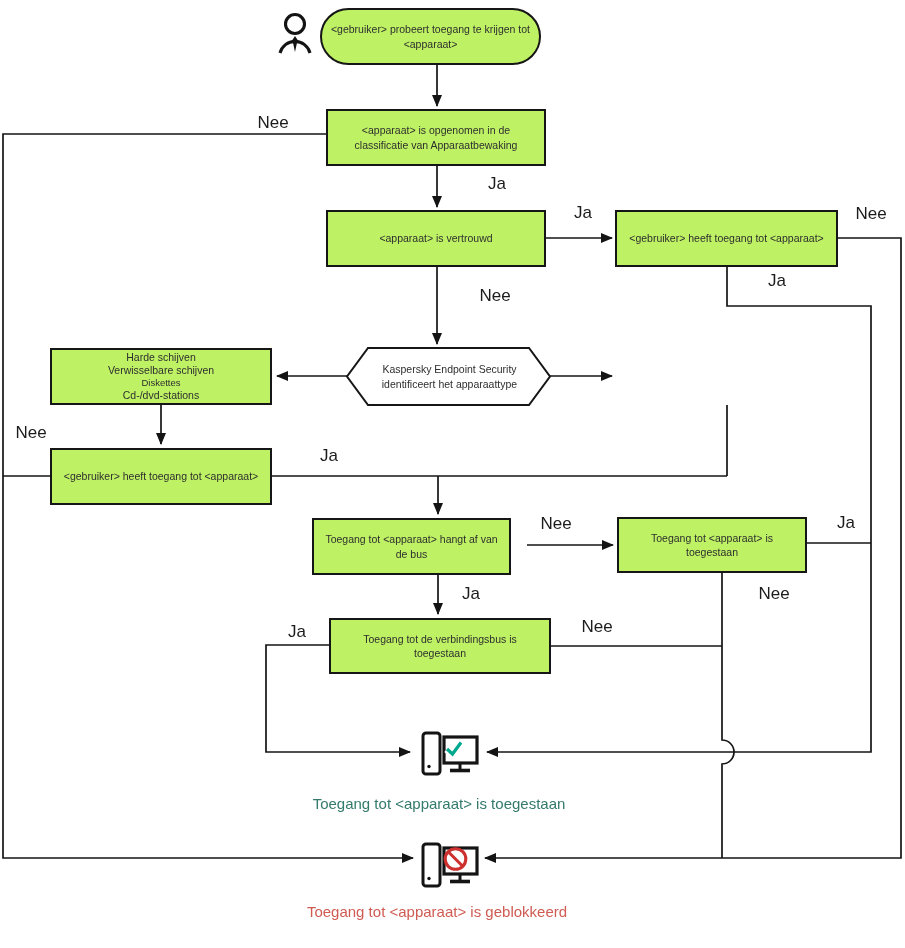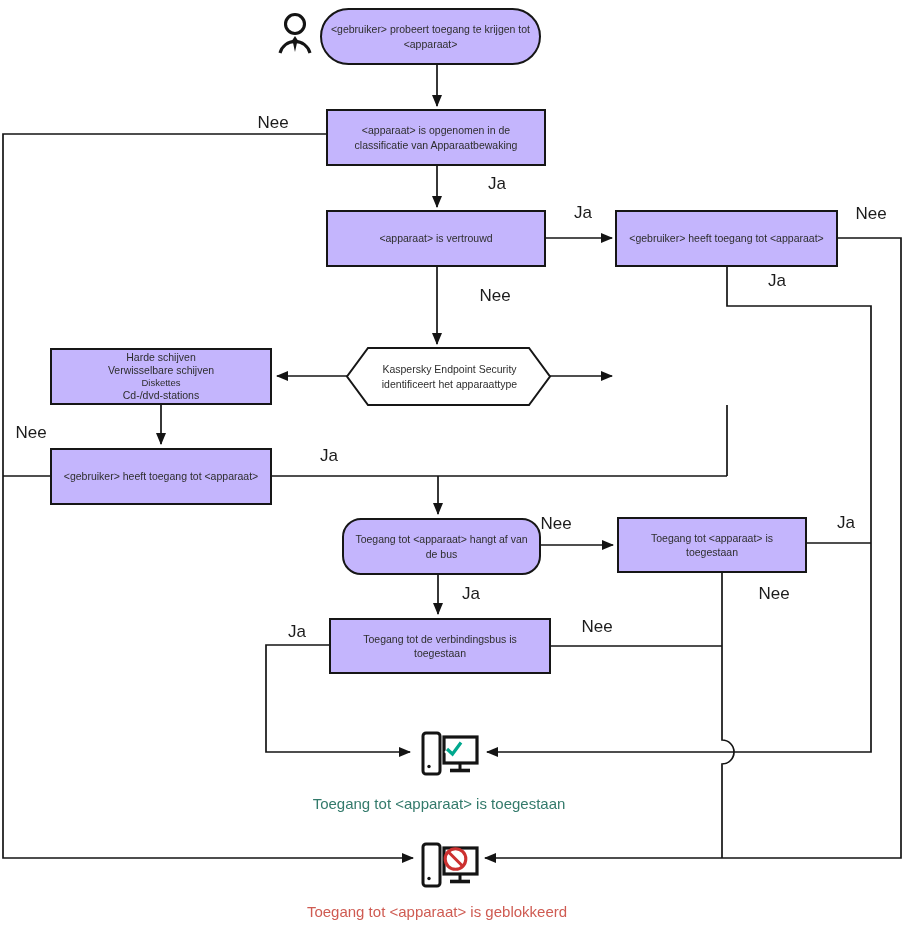--- a/index.html
+++ b/index.html
@@ -1,19 +1,19 @@
 <!DOCTYPE html>
 <html><head>
 <meta charset="utf-8">
 <style>
   html,body{margin:0;padding:0;background:#fff;}
   .canvas{position:relative;width:905px;height:948px;background:#fff;
           font-family:"Liberation Sans",sans-serif;overflow:hidden;}
   .layer{position:absolute;left:0;top:0;}
-  .node{position:absolute;box-sizing:border-box;background:#c4b5fd;border:2px solid #161616;
+  .node{position:absolute;box-sizing:border-box;background:#bef264;border:2px solid #161616;
         display:flex;flex-direction:column;align-items:center;justify-content:center;
         text-align:center;font-size:10.5px;line-height:1.35;color:#2e2e2e;padding:2px 6px;}
   .pill{border-radius:29px;}
   .noborder{border:none;background:transparent;}
   .lbl{position:absolute;transform:translate(-50%,-50%);font-size:17px;color:#1c1c1c;
        background:transparent;white-space:nowrap;}
   .caption{position:absolute;transform:translateX(-50%);font-size:15px;white-space:nowrap;}
   .cap-ok{color:#337a6b;}
   .cap-block{color:#cf5b52;}
   .small-line{font-size:9.5px;}
@@ -115,21 +115,21 @@
   <div class="node" style="left:50px;top:348px;width:222px;height:57px;padding:1px 6px;line-height:1.25;">
     <div>Harde schijven</div>
     <div>Verwisselbare schijven</div>
     <div class="small-line">Diskettes</div>
     <div>Cd-/dvd-stations</div>
   </div>
 
   <div class="node" style="left:50px;top:448px;width:222px;height:57px;">&lt;gebruiker&gt; heeft toegang tot &lt;apparaat&gt;</div>
 
 
-  <div class="node" style="left:342px;top:518px;width:199px;height:57px;border-radius:19px;">Toegang tot &lt;apparaat&gt; hangt af van de bus</div>
+  <div class="node" style="left:312px;top:518px;width:199px;height:57px;">Toegang tot &lt;apparaat&gt; hangt af van de bus</div>
 
   <div class="node" style="left:617px;top:517px;width:190px;height:56px;">Toegang tot &lt;apparaat&gt; is toegestaan</div>
 
   <div class="node" style="left:329px;top:618px;width:222px;height:56px;text-align:center;">Toegang tot de verbindingsbus is toegestaan</div>
 
   <div class="lbl" style="left:273px;top:123px;">Nee</div>
   <div class="lbl" style="left:497px;top:184px;">Ja</div>
   <div class="lbl" style="left:583px;top:213px;">Ja</div>
   <div class="lbl" style="left:495px;top:296px;">Nee</div>
   <div class="lbl" style="left:871px;top:214px;">Nee</div>

